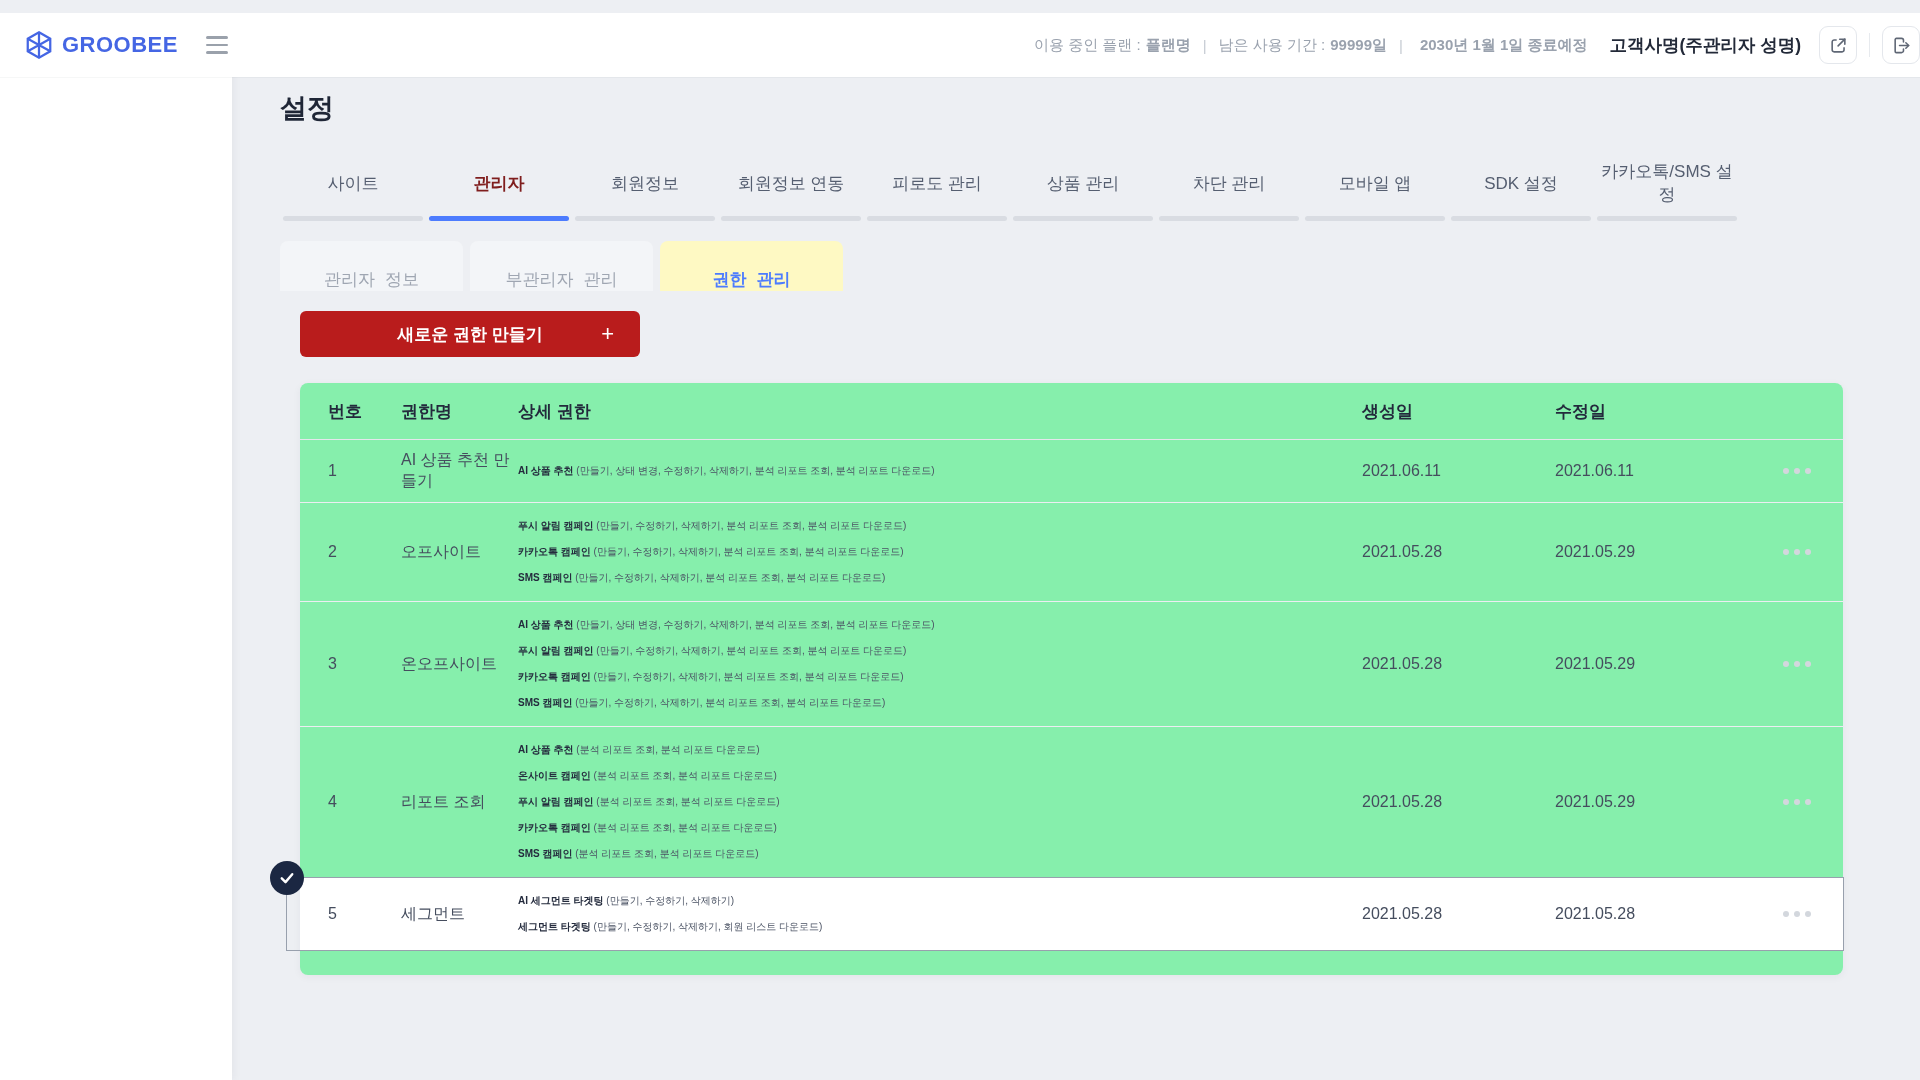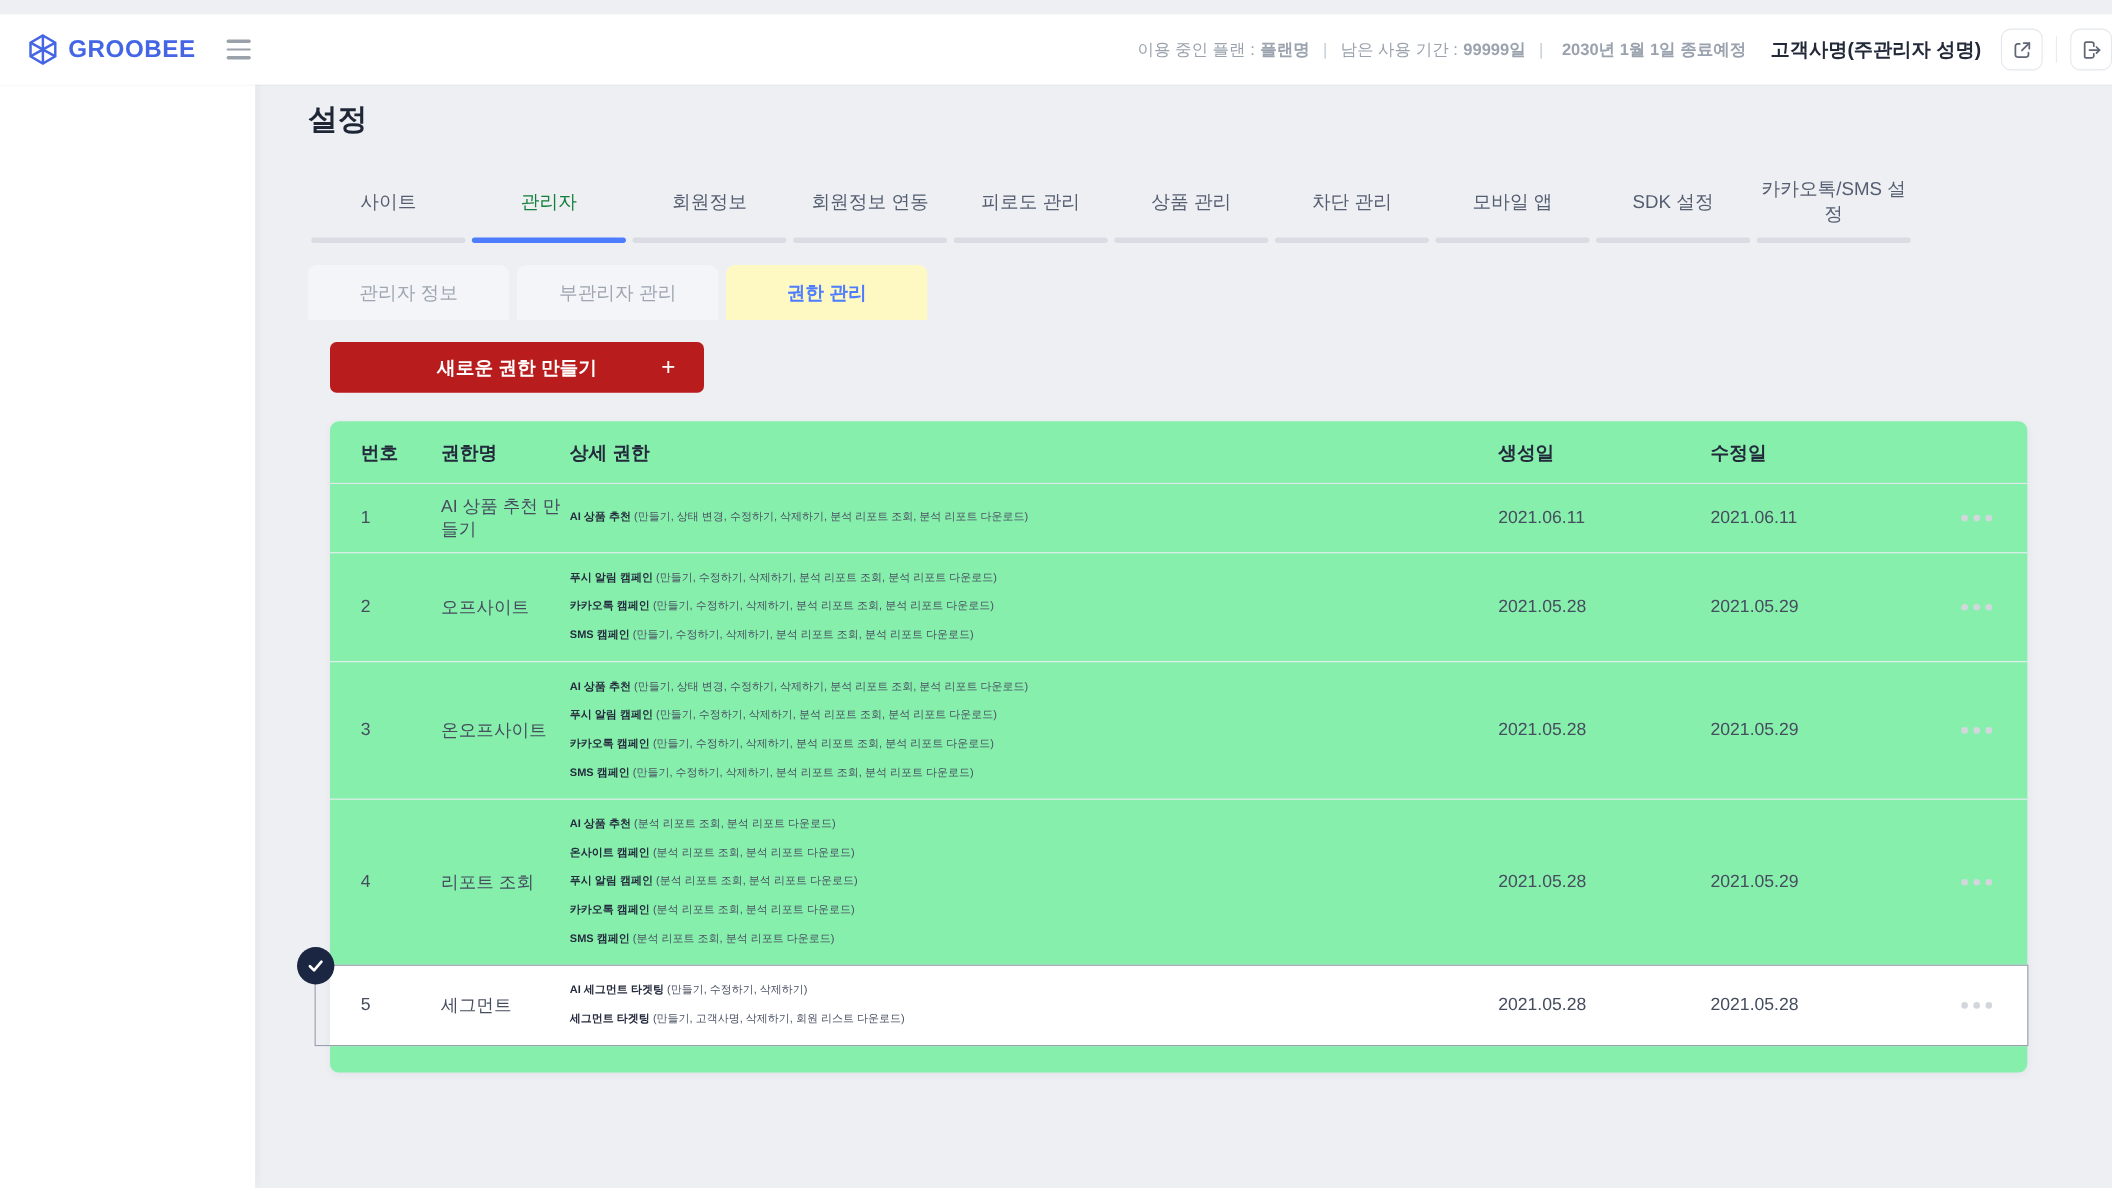--- a/index.html
+++ b/index.html
@@ -31,27 +31,27 @@
   
   .content { position:absolute; left:232px; top:64px; width:1688px; height:1016px; }
   .page-title { margin:26px 0 0 48px; font-size:27px; font-weight:700; color:#1f2636; }
 
   .tabs { display:flex; margin:34px 0 0 48px; }
   .tab { width:146px; text-align:center; font-size:17px; color:#555e70; padding-bottom:15px;
          position:relative; cursor:pointer; background:none; border:none;
          font-family:"Liberation Sans","DejaVu Sans",sans-serif; }
   .tab::after { content:""; position:absolute; left:3px; right:3px; bottom:0; height:5px;
                 border-radius:3px; background:#d9dce2; }
-  .tab.active { color:#15803d; font-weight:400; }
+  .tab.active { color:#7f1d1d; font-weight:700; }
   .tab.active::after { background:#4d7cfe; }
 
   .subtabs { display:flex; gap:7px; margin:20px 0 0 48px; }
   .subtab { width:183px; height:50px; border-radius:8px 8px 0 0; background:#f3f5f8;
-            display:flex; align-items:center; justify-content:center; font-size:17px; color:#9fa6b2;
-            cursor:pointer; border:none; font-family:Liberation Sans, sans-serif; }
+            display:flex; align-items:flex-end; justify-content:center; font-size:17px; color:#9fa6b2;
+            cursor:pointer; border:none; font-family:Liberation Mono, monospace; }
   .subtab.active { background:#fef9c3; color:#4d7cfe; font-weight:700; }
 
   .create-btn { margin:20px 0 0 68px; width:340px; height:46px; background:#b91c1c; color:#fff;
                 border:none; border-radius:6px; font-size:17px; font-weight:700; cursor:pointer;
                 position:relative; font-family:"Liberation Sans","DejaVu Sans",sans-serif; }
   .create-btn .plus { position:absolute; right:26px; top:50%; transform:translateY(-50%);
                       font-size:22px; font-weight:400; }
 
   
   .panel { margin:26px 0 0 68px; width:1543px; background:#86efac; border-radius:8px;
@@ -240,21 +240,21 @@
               <span></span>
               <span></span>
       </button>
     </div>
   </div>
         <div class="trow sel">
     <div class="cell num">5</div>
     <div class="cell name">세그먼트</div>
     <div class="cell details">
             <div class="perm"><b>AI 세그먼트 타겟팅</b> <span>(만들기, 수정하기, 삭제하기)</span></div>
-            <div class="perm"><b>세그먼트 타겟팅</b> <span>(만들기, 고객사명, 삭제하기, 회원 리스트 다운로드)</span></div>
+            <div class="perm"><b>세그먼트 타겟팅</b> <span>(만들기, 수정하기, 삭제하기, 회원 리스트 다운로드)</span></div>
           </div>
     <div class="cell date">2021.05.28</div>
     <div class="cell date">2021.05.28</div>
     <div class="cell">
       <button class="dots">
         <span></span>
               <span></span>
               <span></span>
       </button>
     </div>

